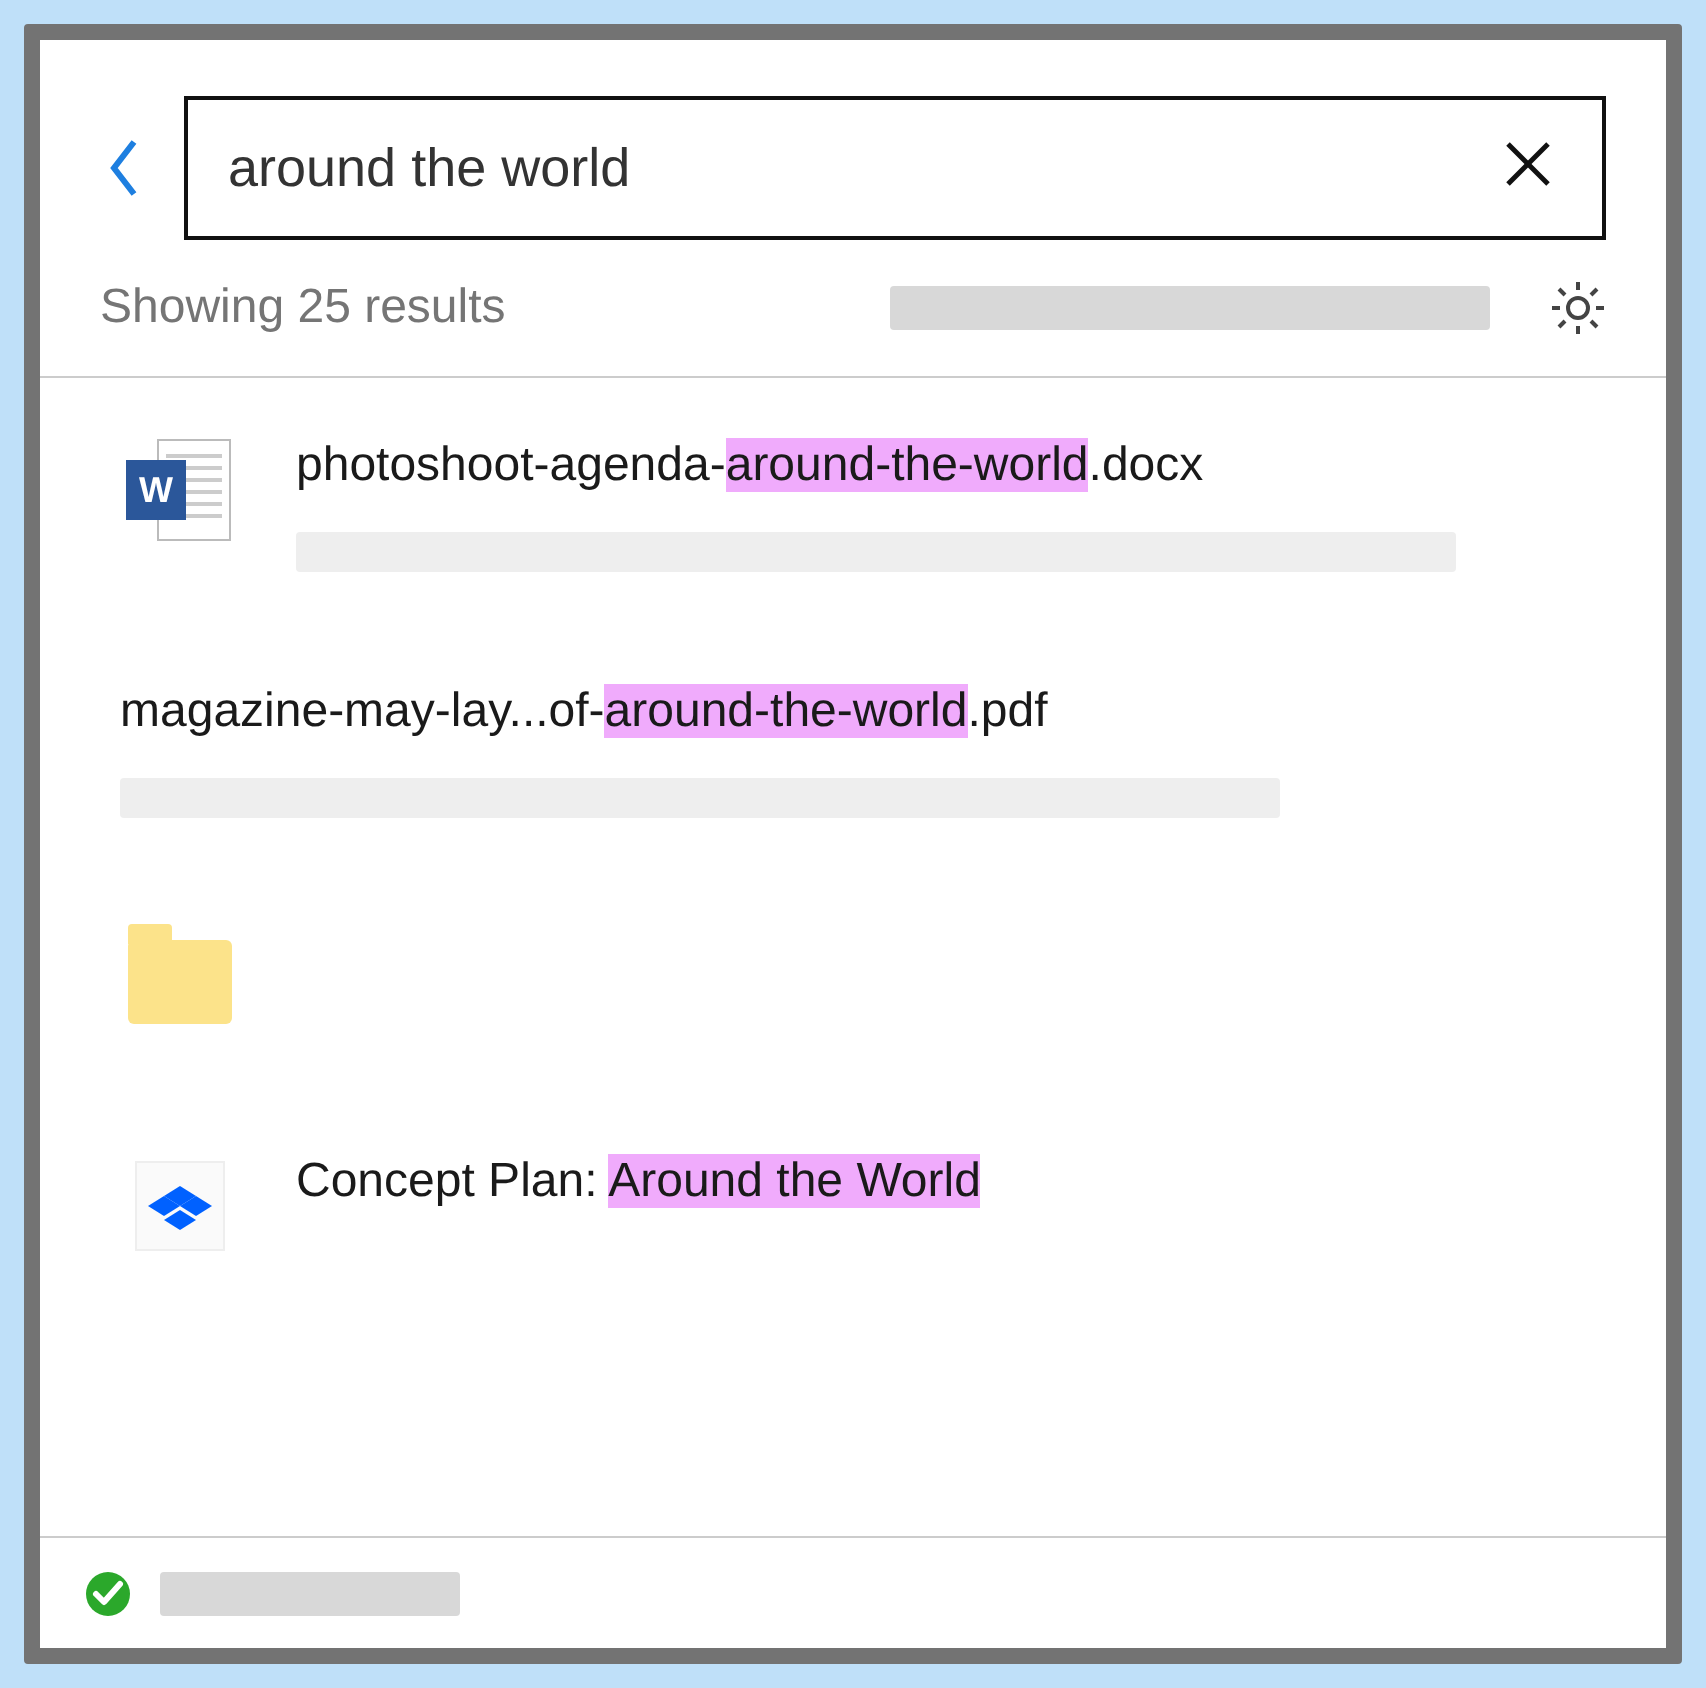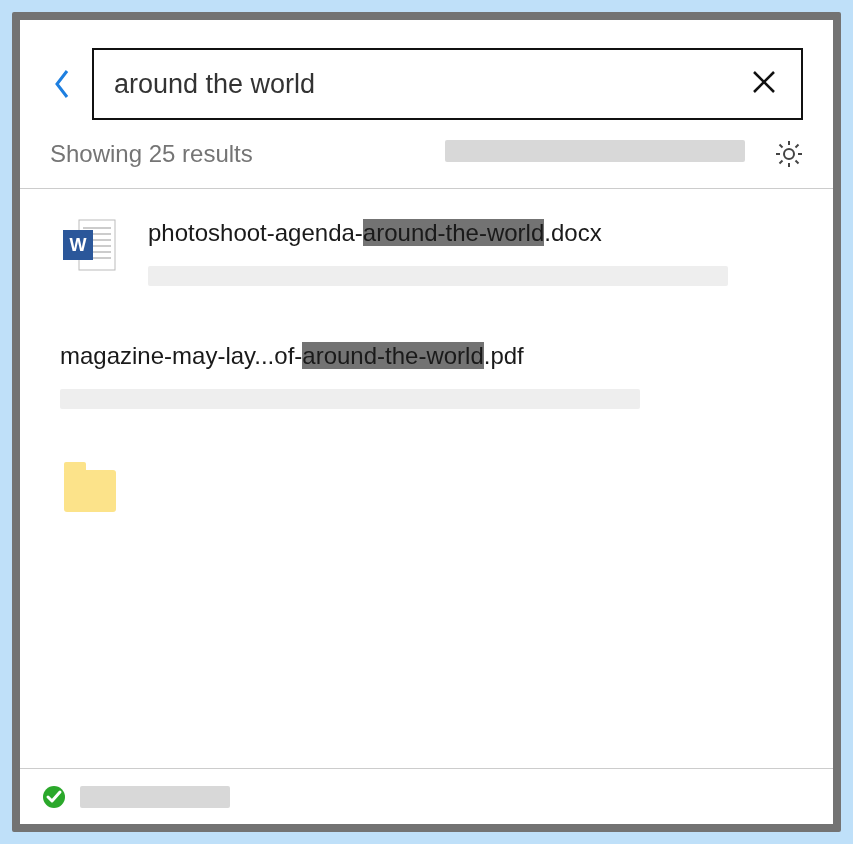--- a/index.html
+++ b/index.html
@@ -27,21 +27,21 @@
       display:flex; align-items:center;
       padding:0 20px;
     }
     .search-wrap input {
       flex:1; border:0; outline:0;
       font-size:27px; color:#333;
       background:transparent;
     }
     .close-x { width:30px; height:30px; cursor:pointer; }
     .status-row {
-      display:flex; align-items:flex-start;
+      display:flex; align-items:center;
       margin-top:20px; gap:12px;
     }
     .status-text { font-size:24px; color:#757575; }
     .status-spacer{flex:1;}
     .redact-bar { height:22px; width:300px; background:#d8d8d8; border-radius:2px;}
     .gear { width:28px; height:28px; margin-left:18px; cursor:pointer;}
     .divider { height:1px; background:#ccc; margin-top:6px;}
     .results {
       flex:1;
       overflow-y:scroll;
@@ -52,21 +52,21 @@
     .results::-webkit-scrollbar-track{background:#f5f5f5;}
     .results::-webkit-scrollbar-thumb{background:#c4c4c4;}
     .result-item {
       display:flex; align-items:flex-start;
       padding:26px 0 26px 10px; gap:28px;
       cursor:pointer;
     }
     .icon-box{ width:60px; height:60px; display:flex; align-items:center; justify-content:center; flex-shrink:0;}
     .result-body{ flex:1; padding-top:2px; }
     .result-title { font-size:24px; color:#1a1a1a; line-height:1.3; }
-    .result-title .hl{ background:#737373; }
+    .result-title .hl{ background:#f0abfc; }
     .red-placeholder{ height:20px; background:#eeeeee; margin-top:18px; border-radius:2px;}
     .red-placeholder.wide{ width:580px;}
     .red-placeholder.small{ width:160px;}
     .footer {
       height:56px; border-top:1px solid #ccc;
       display:flex; align-items:center;
       padding:0 22px; gap:14px;
     }
     .footer-red{ width:150px; height:22px; background:#d8d8d8; border-radius:2px;}
     
@@ -141,20 +141,34 @@
         <div class="result-body">
           <div class="result-title"><span>magazine-may-lay...of-</span><span class="hl">around-the-world</span><span>.pdf</span></div>
           <div class="red-placeholder wide"></div>
         </div>
       </div>
       <div class="result-item">
         <div class="icon-box">
           <div class="folder-ico"></div>
         </div>
       </div>
+      <div class="result-item">
+        <div class="icon-box">
+          <svg width="48" height="48" viewBox="0 0 48 48">
+      <rect x="2" y="2" width="44" height="44" fill="#fafafa" stroke="#eee"></rect>
+      <polygon points="24,14 16,19 24,24 32,19" fill="#0061ff"></polygon>
+      <polygon points="16,19 8,24 16,29 24,24" fill="#0061ff"></polygon>
+      <polygon points="32,19 24,24 32,29 40,24" fill="#0061ff"></polygon>
+      <polygon points="24,26 16,31 24,36 32,31" fill="#0061ff"></polygon>
+    </svg>
+        </div>
+        <div class="result-body">
+          <div class="result-title"><span>Concept Plan: </span><span class="hl">Around the World</span></div>
+        </div>
+      </div>
     </div>
 
   <div class="footer">
     <svg width="24" height="24" viewBox="0 0 24 24">
       <circle cx="12" cy="12" r="11" fill="#2ba82b"></circle>
       <polyline points="6,12 10,16 18,7" fill="none" stroke="#fff" stroke-width="3" stroke-linecap="round" stroke-linejoin="round"></polyline>
     </svg>
     <div class="footer-red"></div>
   </div>
 </div>

